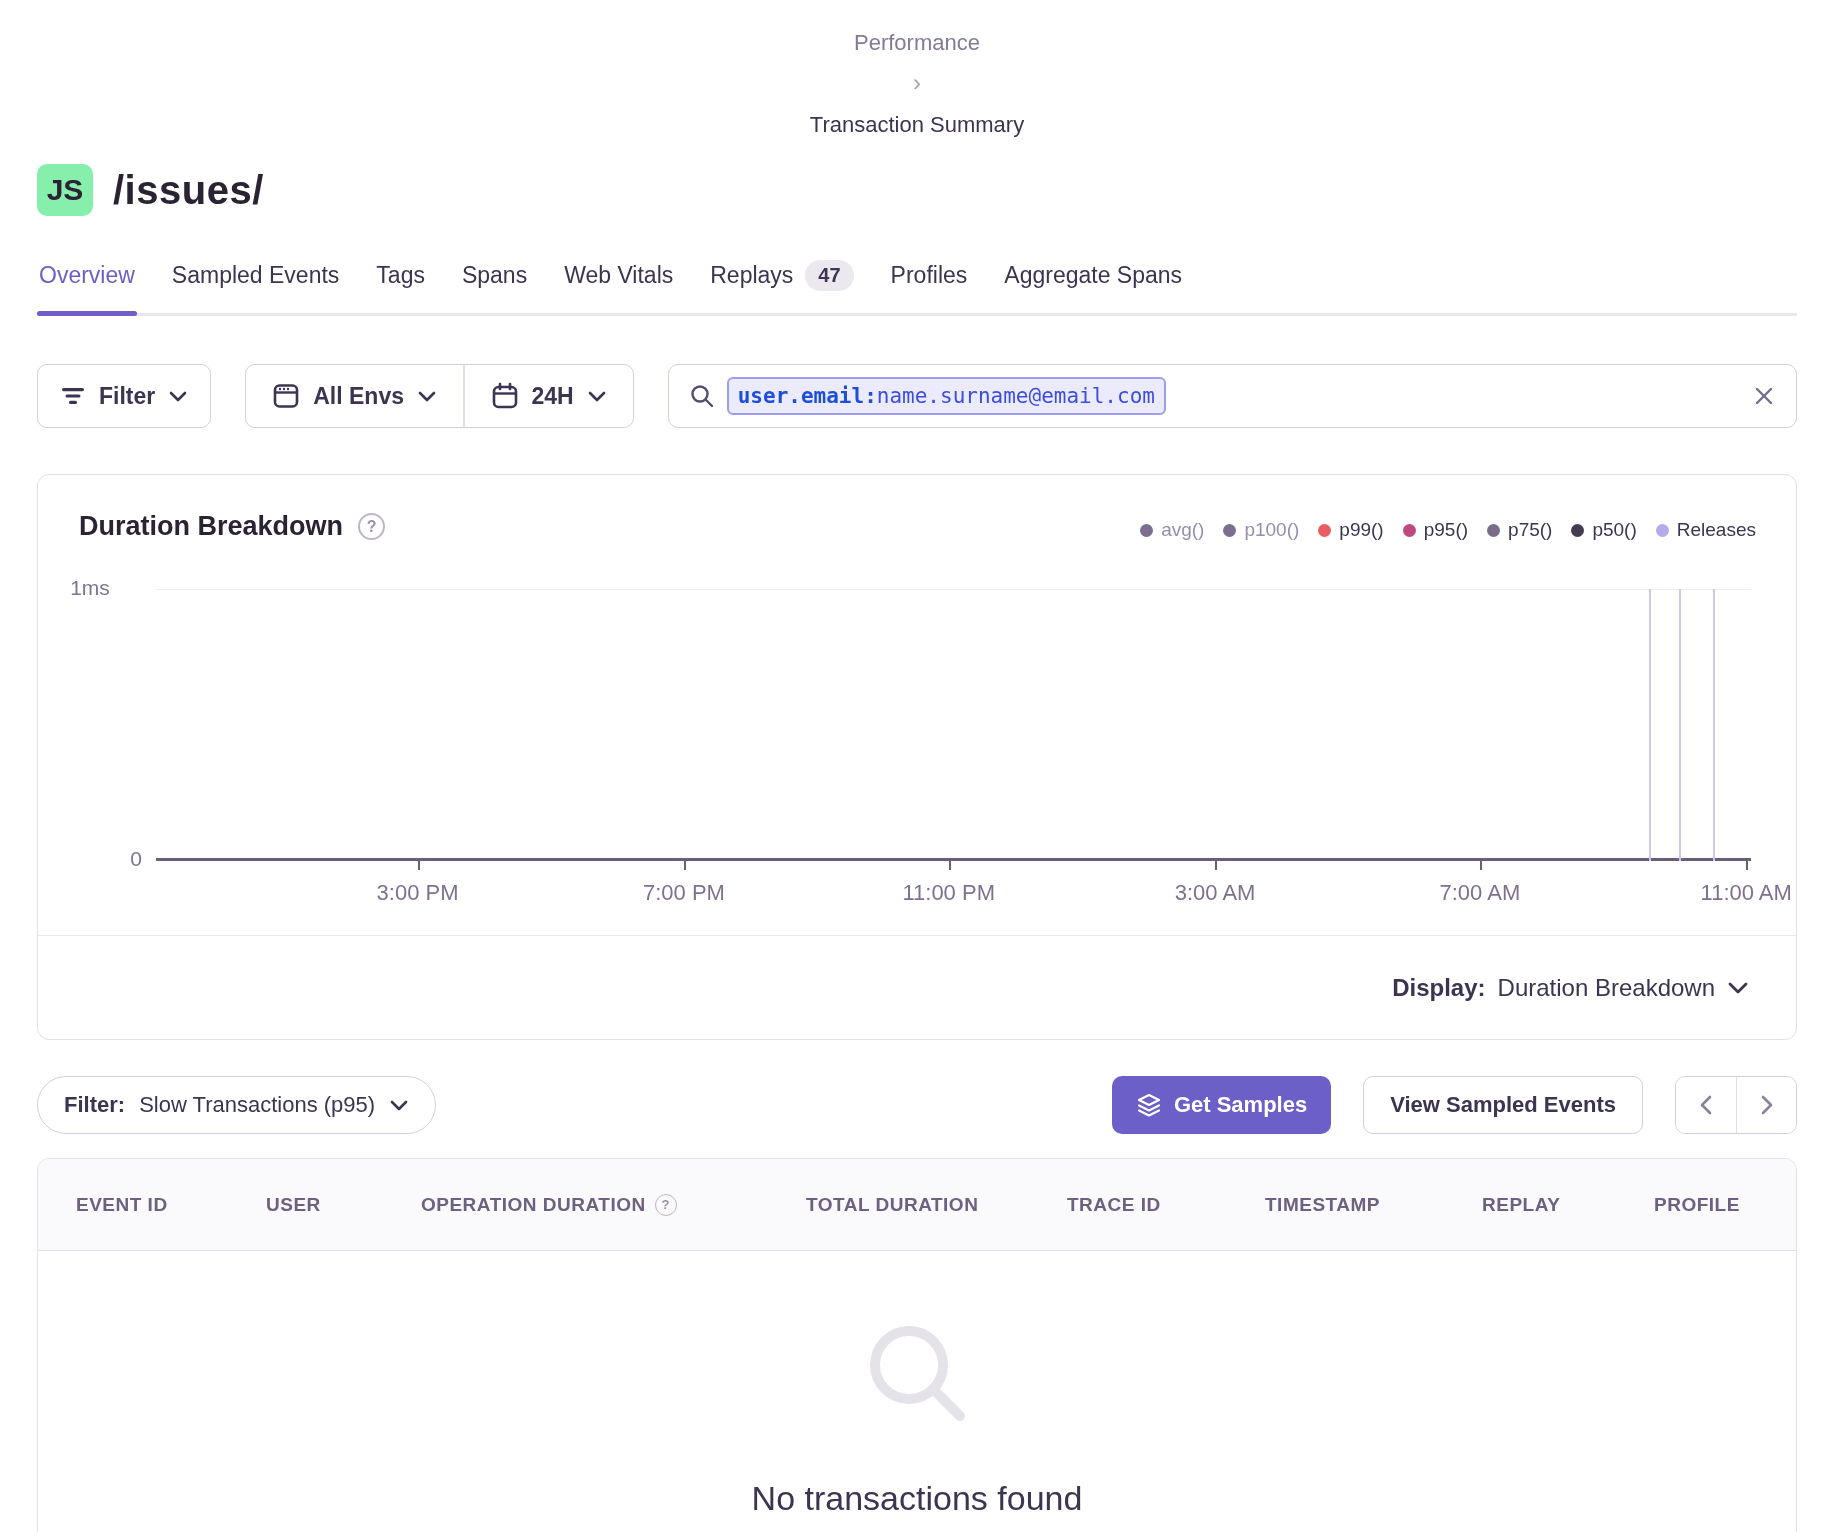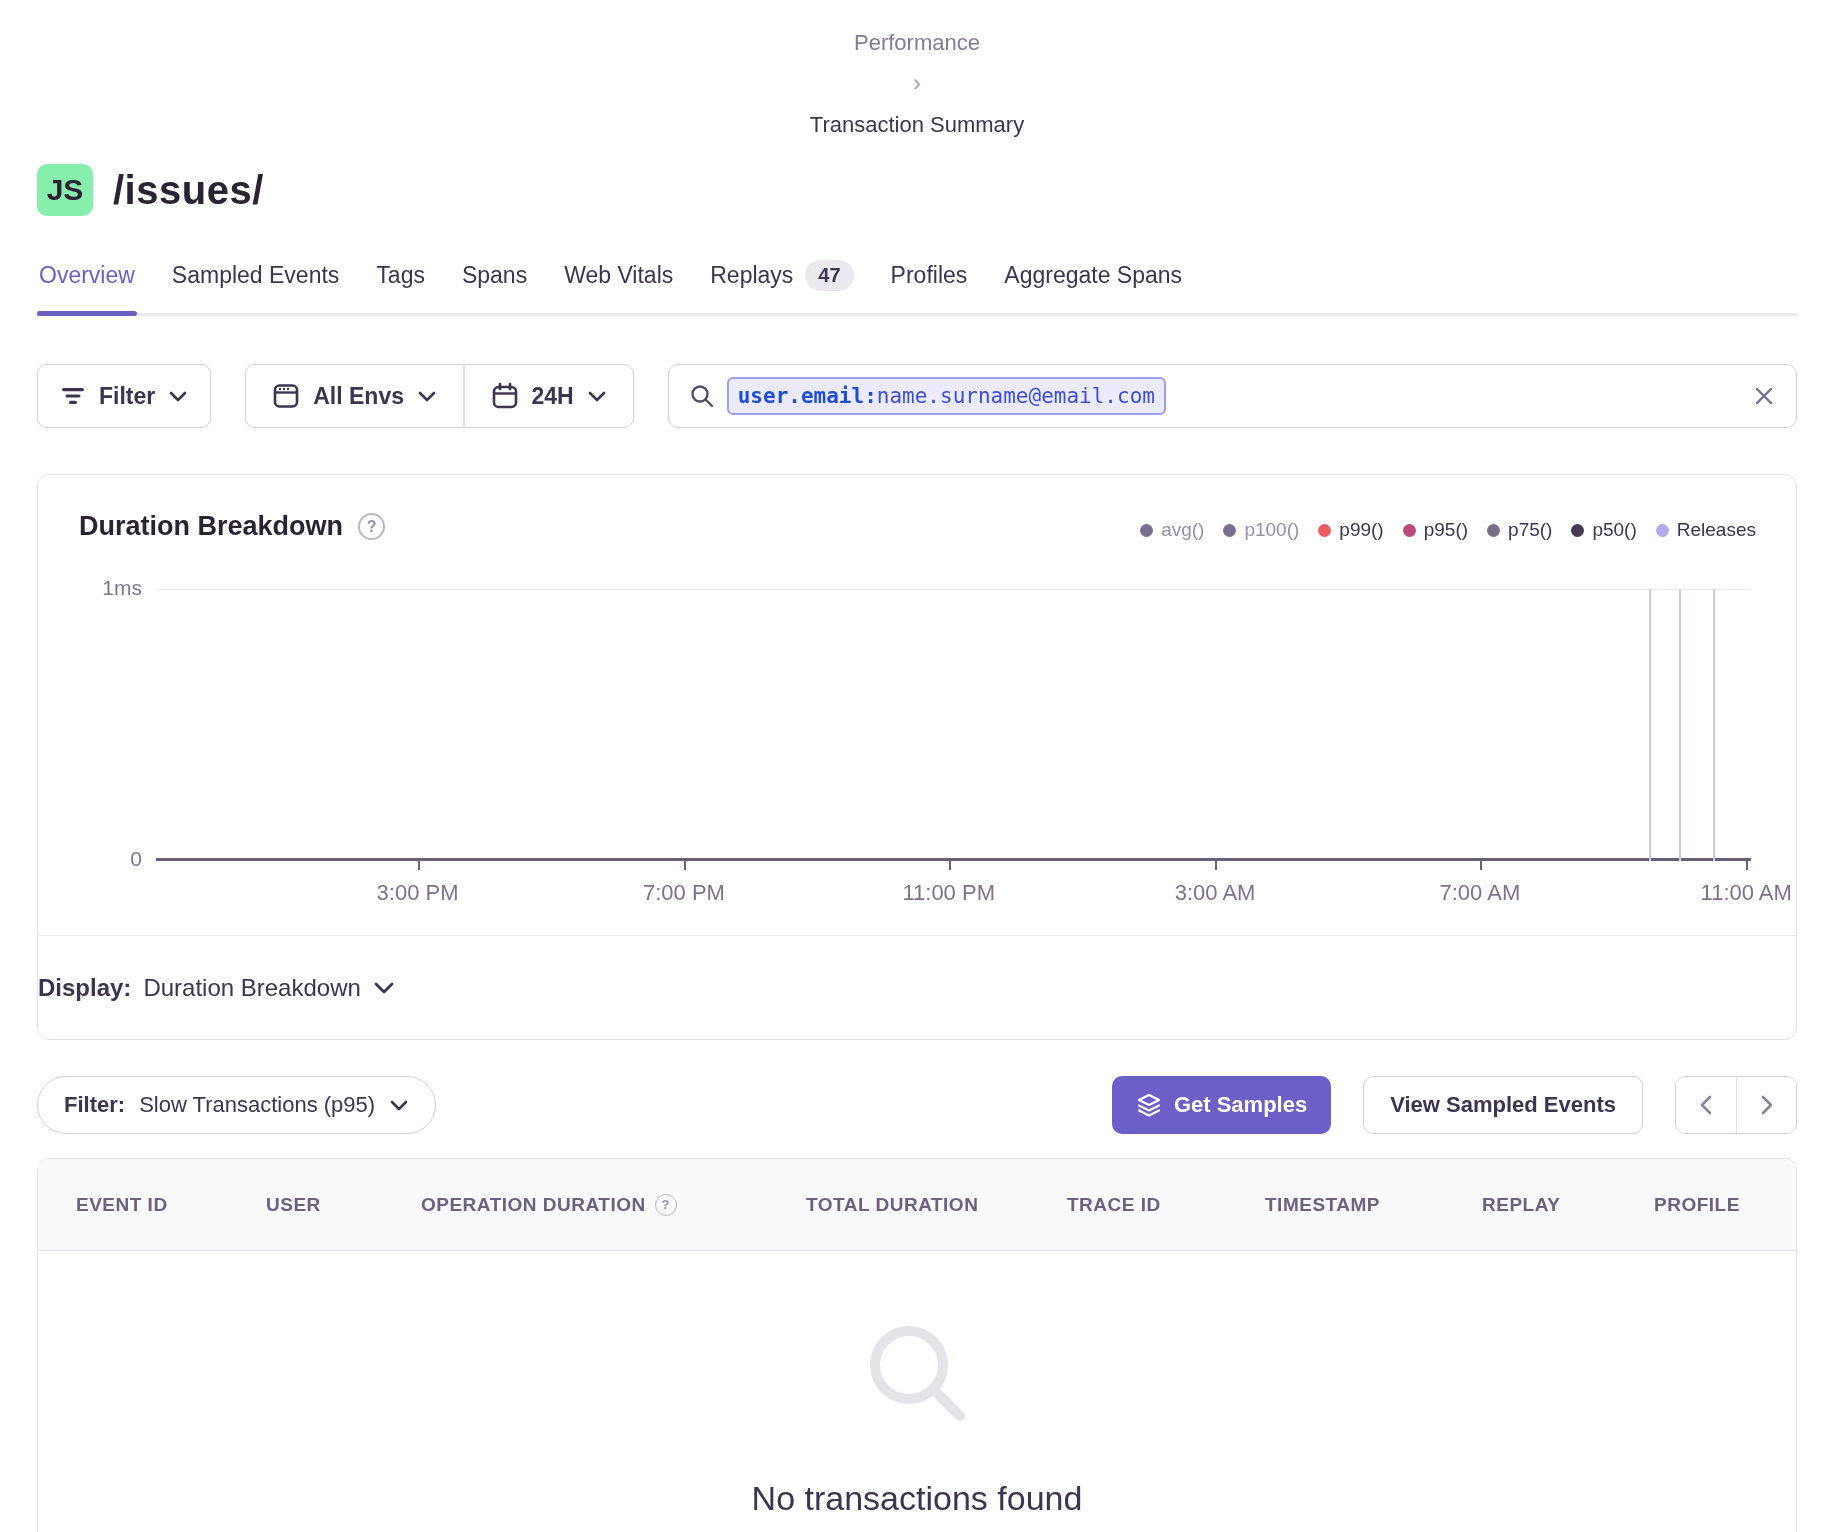--- a/index.html
+++ b/index.html
@@ -61,21 +61,21 @@
   .chart-area { position:absolute; left:0; right:0; top:0; height:460px; overflow:hidden; }
   .plot { position:absolute; left:118px; right:45px; top:114px; height:272px;
       border-bottom:3px solid #6b5f78; }
   .gridline-top { position:absolute; left:0; right:0; top:0; height:1px; background:#f0edf4; }
   .ylab { position:absolute; left:0; width:104px; text-align:right; font-size:21px; color:#7f7492; }
   .xtick { position:absolute; top:100%; width:2px; height:9px; background:#6b5f78; margin-top:3px; }
   .xlabel { position:absolute; top:100%; margin-top:22px; transform:translateX(-50%);
       font-size:22px; color:#80708f; white-space:nowrap; }
   .release-line { position:absolute; top:0; bottom:-3px; width:2px; background:#cdc6f0; }
   .chart-footer { position:absolute; left:0; right:0; bottom:0; top:460px; border-top:1.5px solid #e9e6ee;
-      display:flex; align-items:center; padding-right:47px; }
+      display:flex; align-items:center; justify-content:flex-end; padding-right:47px; }
   .display-row { display:flex; align-items:center; gap:12px; font-size:24px; color:#3c3450; cursor:pointer; }
   .display-label { font-weight:bold; }
 
   
   .samples-row { display:flex; align-items:center; margin-top:36px; height:58px; }
   .filter-pill { display:flex; align-items:center; gap:14px; border:1.5px solid #d5cede; border-radius:29px;
       height:58px; padding:0 26px; font-size:22px; color:#3c3450; cursor:pointer; }
   .filter-pill .flabel { font-weight:bold; }
   .samples-actions { margin-left:auto; display:flex; gap:32px;align-items:center; }
   .btn-primary { display:flex; align-items:center; gap:12px; background:#6c5fc7; color:#fff; border:none;
@@ -238,21 +238,21 @@
             <span class="legend-dot" style="background: rgb(70, 59, 82);"></span>
             <span>p50()</span>
           </div>
           <div class="legend-item">
             <span class="legend-dot" style="background: rgb(180, 170, 237);"></span>
             <span>Releases</span>
           </div>
         </div>
 
       <div class="chart-area">
-        <div class="ylab" style="top:101px;">1ms</div>
+        <div class="ylab" style="top:101px;text-align:center;">1ms</div>
         <div class="ylab" style="top:372px;">0</div>
         <div class="plot" id="plot">
           <div class="gridline-top"></div>
         <div class="xtick" style="left: 16.4%;"></div>
             <div class="xlabel" style="left: 16.4%;">3:00 PM</div>
             <div class="xtick" style="left: 33.1%;"></div>
             <div class="xlabel" style="left: 33.1%;">7:00 PM</div>
             <div class="xtick" style="left: 49.7%;"></div>
             <div class="xlabel" style="left: 49.7%;">11:00 PM</div>
             <div class="xtick" style="left: 66.4%;"></div>

